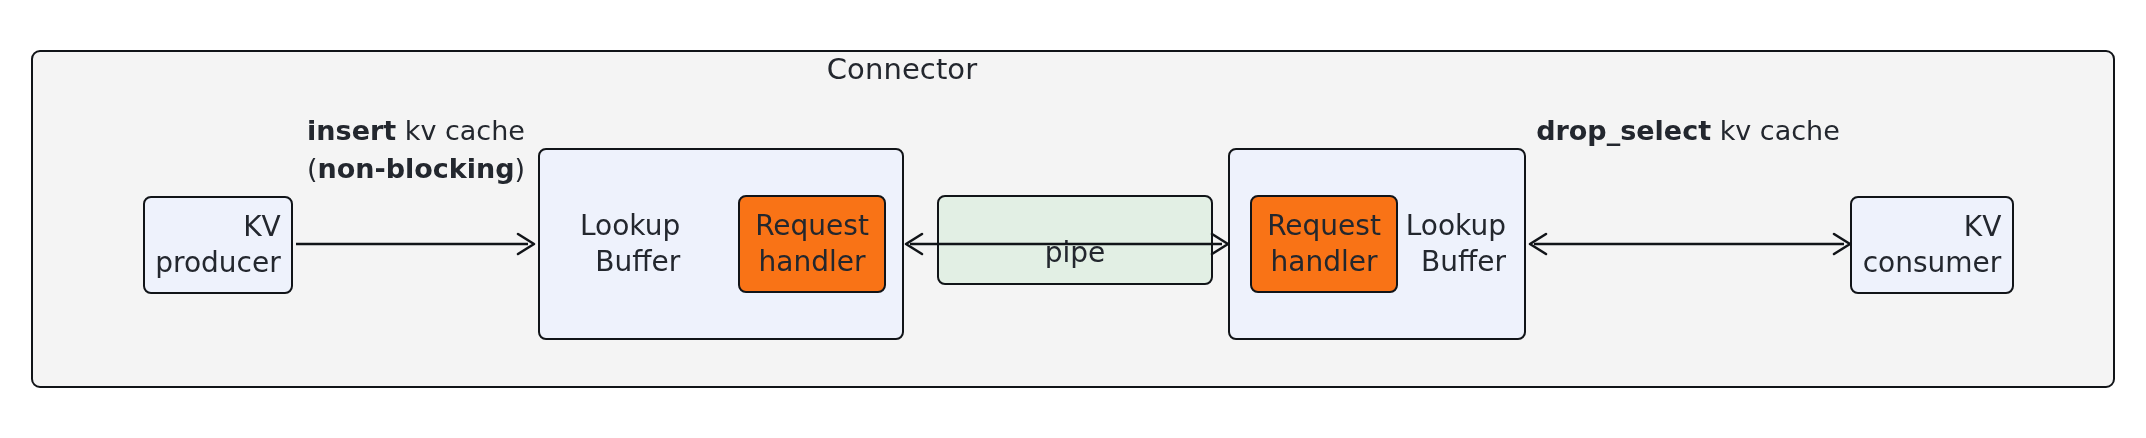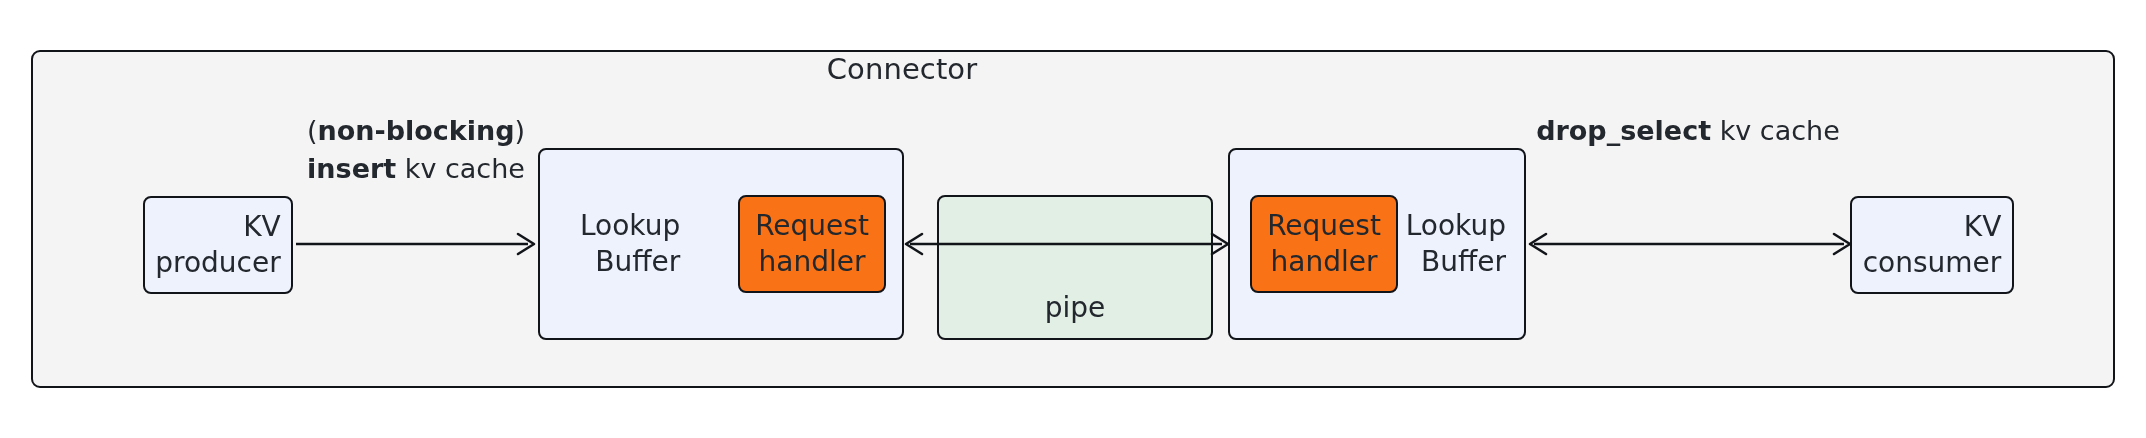--- a/index.html
+++ b/index.html
@@ -99,21 +99,21 @@
     text-align: center;
     font-size: 28px;
     line-height: 1.28;
     color: #23272e;
     white-space: pre-line;
   }
   .handler-left  { left: 738px;  top: 195px; width: 148px; height: 98px; }
   .handler-right { left: 1250px; top: 195px; width: 148px; height: 98px; }
 
   .pipe-box {
-    left: 937px; top: 195px; width: 276px; height: 145px;
+    left: 937px; top: 195px; width: 276px; height: 90px;
     align-items: flex-end;
     padding-bottom: 12px;
     z-index: 0;
   }
   .pipe-label { font-size: 28px; color: #23272e; }
 
   
   #arrows {
     position: absolute;
     left: 0; top: 0;
@@ -142,22 +142,22 @@
 
   <div class="connector-box"></div>
   <div class="connector-title">Connector</div>
 
   <div class="node blue kv-producer">
     <span class="lookup-label">KV
 producer</span>
   </div>
 
   <div class="edge-label label-insert">
+    <div><b>insert</b><span> kv cache</span></div>
     <div><span>(</span><b>non-blocking</b><span>)</span></div>
-    <div><b>insert</b><span> kv cache</span></div>
   </div>
 
   <div class="node blue lookup-left">
     <span class="lookup-label">Lookup
 Buffer</span>
   </div>
   <div class="handler handler-left">Request
 handler</div>
 
   <div class="node green pipe-box">

